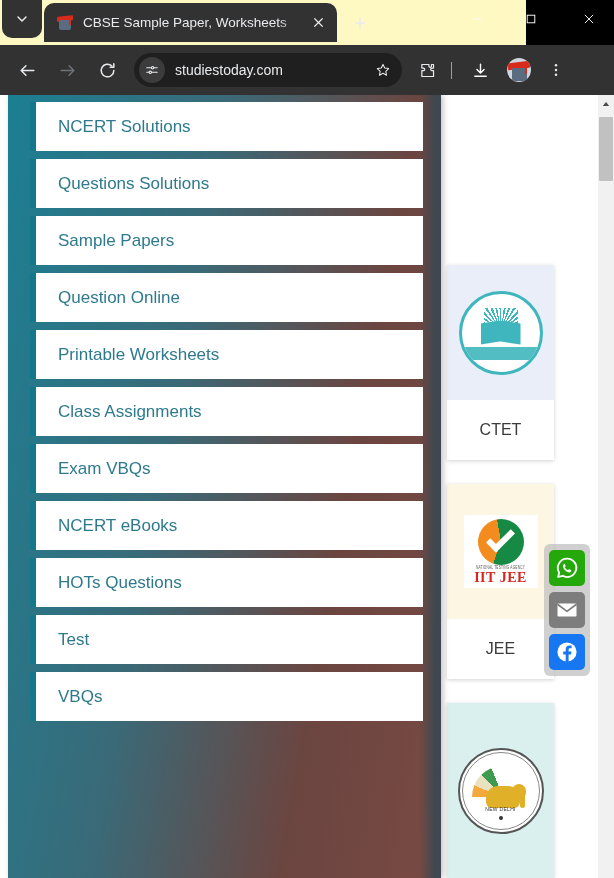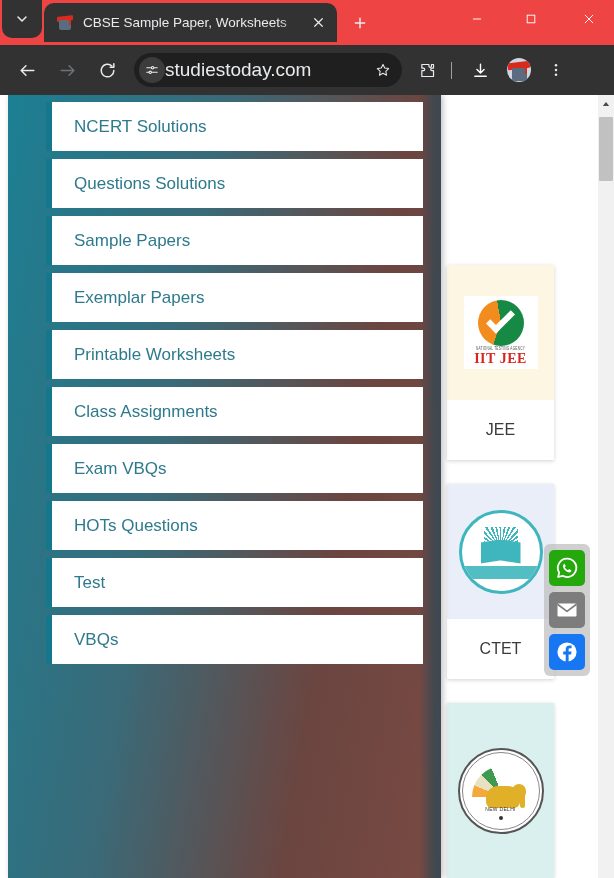--- a/index.html
+++ b/index.html
@@ -8,22 +8,22 @@
     overflow: hidden;
     background: #000;
     font-family: "Liberation Sans", sans-serif;
   }
 
   
   #browser-window { position: relative; width: 614px; height: 878px; background:#000; }
 
   
   #tab-strip {
-    position: absolute; top:0; left:0; width:614px; height:45px;
-    background:#ef4444;
+    position: absolute; top:0; left:0; width:526px; height:45px;
+    background:#fef9c3;
   }
   #tab-search-button {
     position:absolute; left:2px; top:0; width:40px; height:38px;
     background:#323232; border-radius:0 0 10px 10px;
     display:flex; align-items:center; justify-content:center;
   }
   #tab-search-button svg { width:16px; height:16px; }
 
   #active-tab {
     position:absolute; left:44px; top:3px; width:293px; height:39px;
@@ -91,21 +91,21 @@
     background:#1f1f1f; border-radius:17px;
     display:flex; align-items:center; padding:0 4px 0 5px;
     max-width:268px;
   }
   #site-settings-button {
     width:26px; height:26px; flex:0 0 26px; border-radius:50%;
     background:#3c3c3c; display:flex; align-items:center; justify-content:center;
   }
   #site-settings-button svg { width:14px; height:14px; }
   #url-text {
-    flex:1 1 auto; color:#e8eaed; font-size:19px; 
+    flex:1 1 auto; color:#e8eaed; font-size:14px; margin-left:10px;
     white-space:nowrap; overflow:hidden;
   }
   #bookmark-button {
     width:26px; height:26px; flex:0 0 26px; border-radius:50%;
     display:flex; align-items:center; justify-content:center; margin-right:2px;
   }
   #bookmark-button svg { width:16px; height:16px; }
 
   #extensions-button, #download-button {
     width:30px; height:30px; border-radius:50%;
@@ -288,21 +288,21 @@
     background: linear-gradient(100deg, #4b5560 0%, #5a5650 45%, #6e4a44 100%);
     display:flex; align-items:center; padding:0 18px 0 22px; z-index:2;
   }
   #download-header-label {
     flex:1 1 auto; color:#ffffff; font-size:17px; font-weight:bold;
   }
   #download-header-chevron {
     color:#ffffff; font-size:10px; margin-right:24px; line-height:1;
   }
   #download-menu-list {
-    position:relative; padding:7px 0 0 16px; z-index:1;
+    position:relative; padding:7px 0 0 0; z-index:1;
   }
   .download-menu-item {
     position:relative; margin:0 18px 8px 22px; height:49px;
     background:#ffffff;
     border-left:6px solid #14778c;
     display:flex; align-items:center;
   }
   .download-menu-item-label {
     color:#2e7a8c; font-size:17px; padding-left:22px;
     font-family:"Liberation Sans", sans-serif;
@@ -427,46 +427,46 @@
   <div id="page-viewport">
 
     <div id="page-content">
 
       <div class="page-para-line" style="top:4px;">rn notes and</div>
       <div class="page-para-line" style="top:42px;">uick learning.</div>
       <div class="page-para-line" style="top:80px;">on the latest</div>
       <div class="page-para-line" style="top:118px;">.</div>
 
       <div id="exam-cards">
+
+        <div class="exam-card" id="card-ctet">
+          <div class="exam-card-thumb">
+            <div class="cbse-emblem">
+              <span class="cbse-rays"></span>
+              <span class="cbse-book"></span>
+              <span class="cbse-ribbon"></span>
+            </div>
+          </div>
+          <div class="exam-card-label">CTET</div>
+        </div>
 
         <div class="exam-card" id="card-jee">
           <div class="exam-card-thumb">
             <div class="jee-logo">
               <div class="jee-mark">
                 <span class="j-circ"></span>
                   <span class="j-tick"></span>
               </div>
               <div class="jee-agency">NATIONAL TESTING AGENCY</div>
               <div class="jee-text">IIT JEE</div>
             </div>
           </div>
           <div class="exam-card-label">JEE</div>
         </div>
 
-        <div class="exam-card" id="card-ctet">
-          <div class="exam-card-thumb">
-            <div class="cbse-emblem">
-              <span class="cbse-rays"></span>
-              <span class="cbse-book"></span>
-              <span class="cbse-ribbon"></span>
-            </div>
-          </div>
-          <div class="exam-card-label">CTET</div>
-        </div>
-
         <div class="exam-card" id="card-icse">
           <div class="exam-card-thumb">
             <div class="icse-emblem">
               <span class="icse-ring-text"></span>
               <span class="icse-rainbow"></span>
               <span class="icse-elephant"></span>
               <span class="icse-eleph-head"></span>
               <span class="icse-eleph-trunk"></span>
               <span class="icse-newdelhi">NEW DELHI</span>
               <span class="icse-dot"></span>
@@ -506,30 +506,33 @@
         <div class="download-menu-item">
           <span class="download-menu-item-label">NCERT Solutions</span>
         </div>
         <div class="download-menu-item">
           <span class="download-menu-item-label">Questions Solutions</span>
         </div>
         <div class="download-menu-item">
           <span class="download-menu-item-label">Sample Papers</span>
         </div>
         <div class="download-menu-item">
-          <span class="download-menu-item-label">Exemplar Papers</span>
+          <span class="download-menu-item-label">Question Online</span>
         </div>
         <div class="download-menu-item">
           <span class="download-menu-item-label">Printable Worksheets</span>
         </div>
         <div class="download-menu-item">
           <span class="download-menu-item-label">Class Assignments</span>
         </div>
         <div class="download-menu-item">
           <span class="download-menu-item-label">Exam VBQs</span>
+        </div>
+        <div class="download-menu-item">
+          <span class="download-menu-item-label">NCERT eBooks</span>
         </div>
         <div class="download-menu-item">
           <span class="download-menu-item-label">HOTs Questions</span>
         </div>
         <div class="download-menu-item">
           <span class="download-menu-item-label">Test</span>
         </div>
         <div class="download-menu-item">
           <span class="download-menu-item-label">VBQs</span>
         </div>

